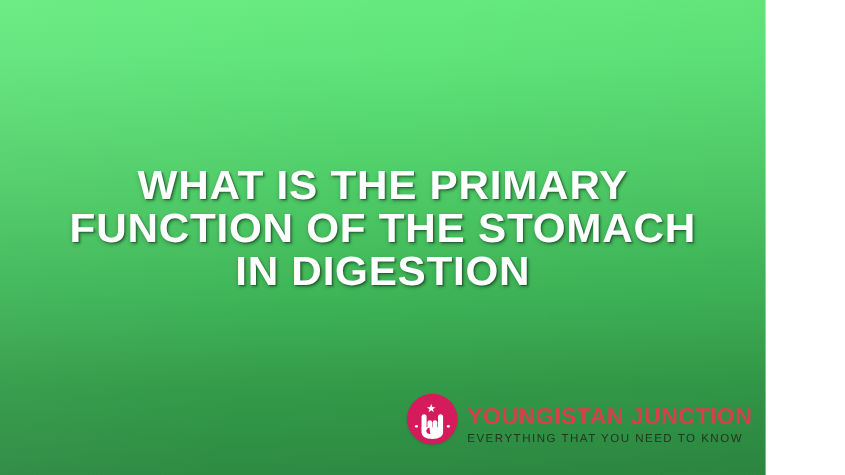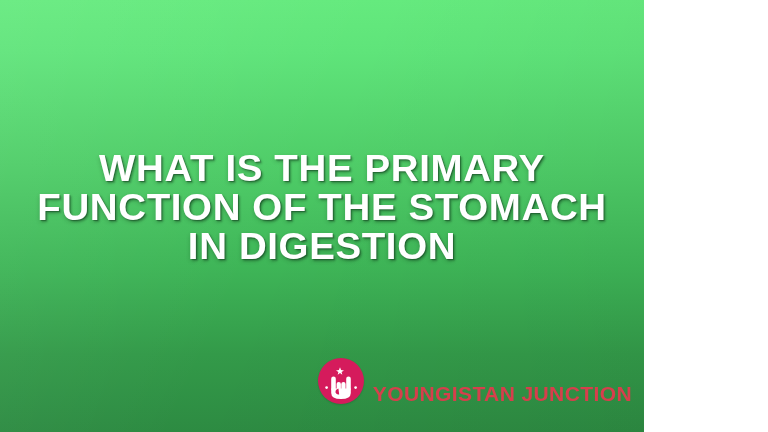--- a/index.html
+++ b/index.html
@@ -9,21 +9,21 @@
   body {
     width: 768px;
     height: 432px;
     overflow: hidden;
     font-family: "Liberation Sans", sans-serif;
   }
 
   
   .stage {
     position: relative;
-    width: 644px;
+    width: 696px;
     height: 432px;
     background: linear-gradient(
         to bottom,
         #65ea7e 0%,
         #5fe47a 12%,
         #4fcd68 38%,
         #3eb557 62%,
         #339a49 82%,
         #2d8b42 100%);
     overflow: hidden;
@@ -156,17 +156,18 @@
 
         <path d="M20.4 30.6 Q17.0 31.8 17.6 34.6 Q18.2 36.8 21.2 36.4 Z" fill="#d51b5c"></path>
 
         <circle cx="8.6" cy="29.6" r="1.35" fill="#ffffff"></circle>
         <circle cx="37.6" cy="29.6" r="1.35" fill="#ffffff"></circle>
       </svg>
     </div>
 
     <div class="logo-text">
       <span class="logo-wordmark">YOUNGISTAN JUNCTION</span>
+      <span class="logo-tagline">EVERYTHING THAT YOU NEED TO KNOW</span>
     </div>
 
   </div>
 
 </div>
 
 </body></html>

